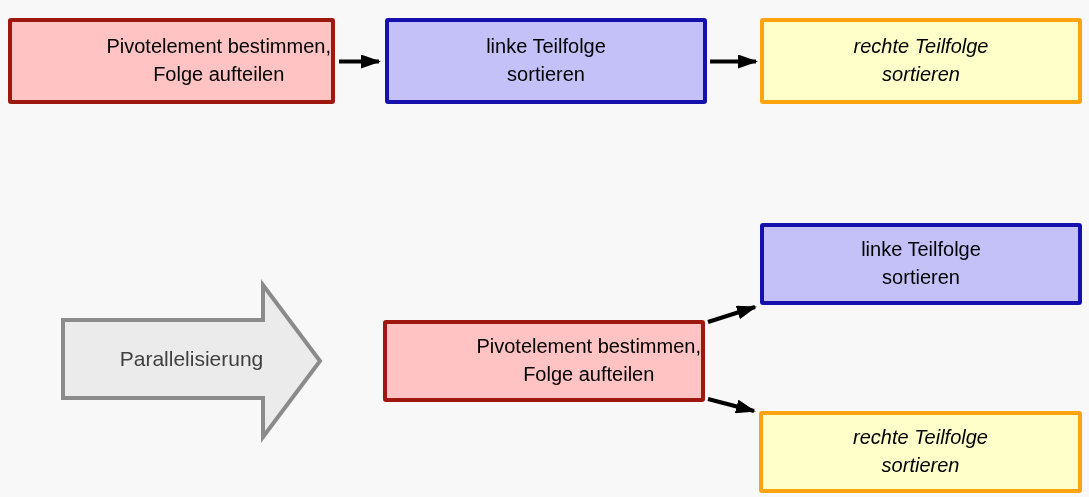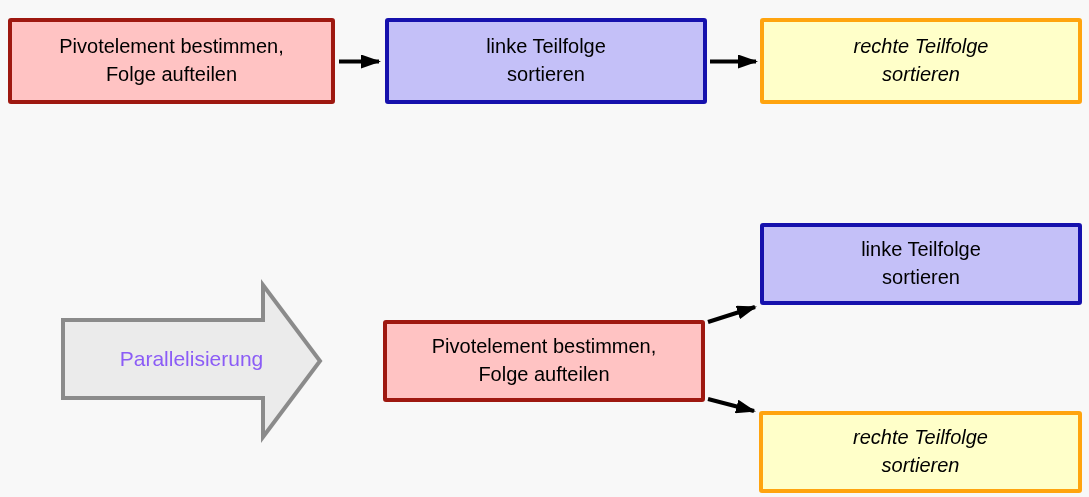--- a/index.html
+++ b/index.html
@@ -45,35 +45,35 @@
     align-items: center;
     justify-content: center;
     text-align: center;
     color: #000;
     font-size: 20px;
     line-height: 1.38;
   }
   .box .label {
     white-space: pre-line;
   }
-  .box.pivot { background: var(--pivot-fill, #ffc3c3); border-color: var(--pivot-border, #9e1810); }
+  .box.pivot { background: var(--pivot-fill, #ffc3c3); border-color: var(--pivot-border, #9e1810); justify-content: flex-end; }
   .box.left  { background: var(--left-fill,  #c4c0f8); border-color: var(--left-border,  #1611ad); }
   .box.right { background: var(--right-fill, #ffffc9); border-color: var(--right-border, #ffa40f); font-style: italic; }
 
   .transform-label {
     position: absolute;
     left: 63px;
     top: 320px;
     width: 257px;
     height: 78px;
     display: flex;
     align-items: center;
     justify-content: center;
     font-size: 21px;
-    color: #8b5cf6;
+    color: #404040;
     z-index: 2;
   }
   
   .seq-pivot  { left: 8px;   top: 18px;  width: 327px; height: 86px; }
   .seq-left   { left: 385px; top: 18px;  width: 322px; height: 86px; }
   .seq-right  { left: 760px; top: 18px;  width: 322px; height: 86px; }
   .par-pivot  { left: 383px; top: 320px; width: 322px; height: 82px; }
   .par-left   { left: 760px; top: 223px; width: 322px; height: 82px; }
   .par-right  { left: 759px; top: 411px; width: 323px; height: 82px; }
 </style>

